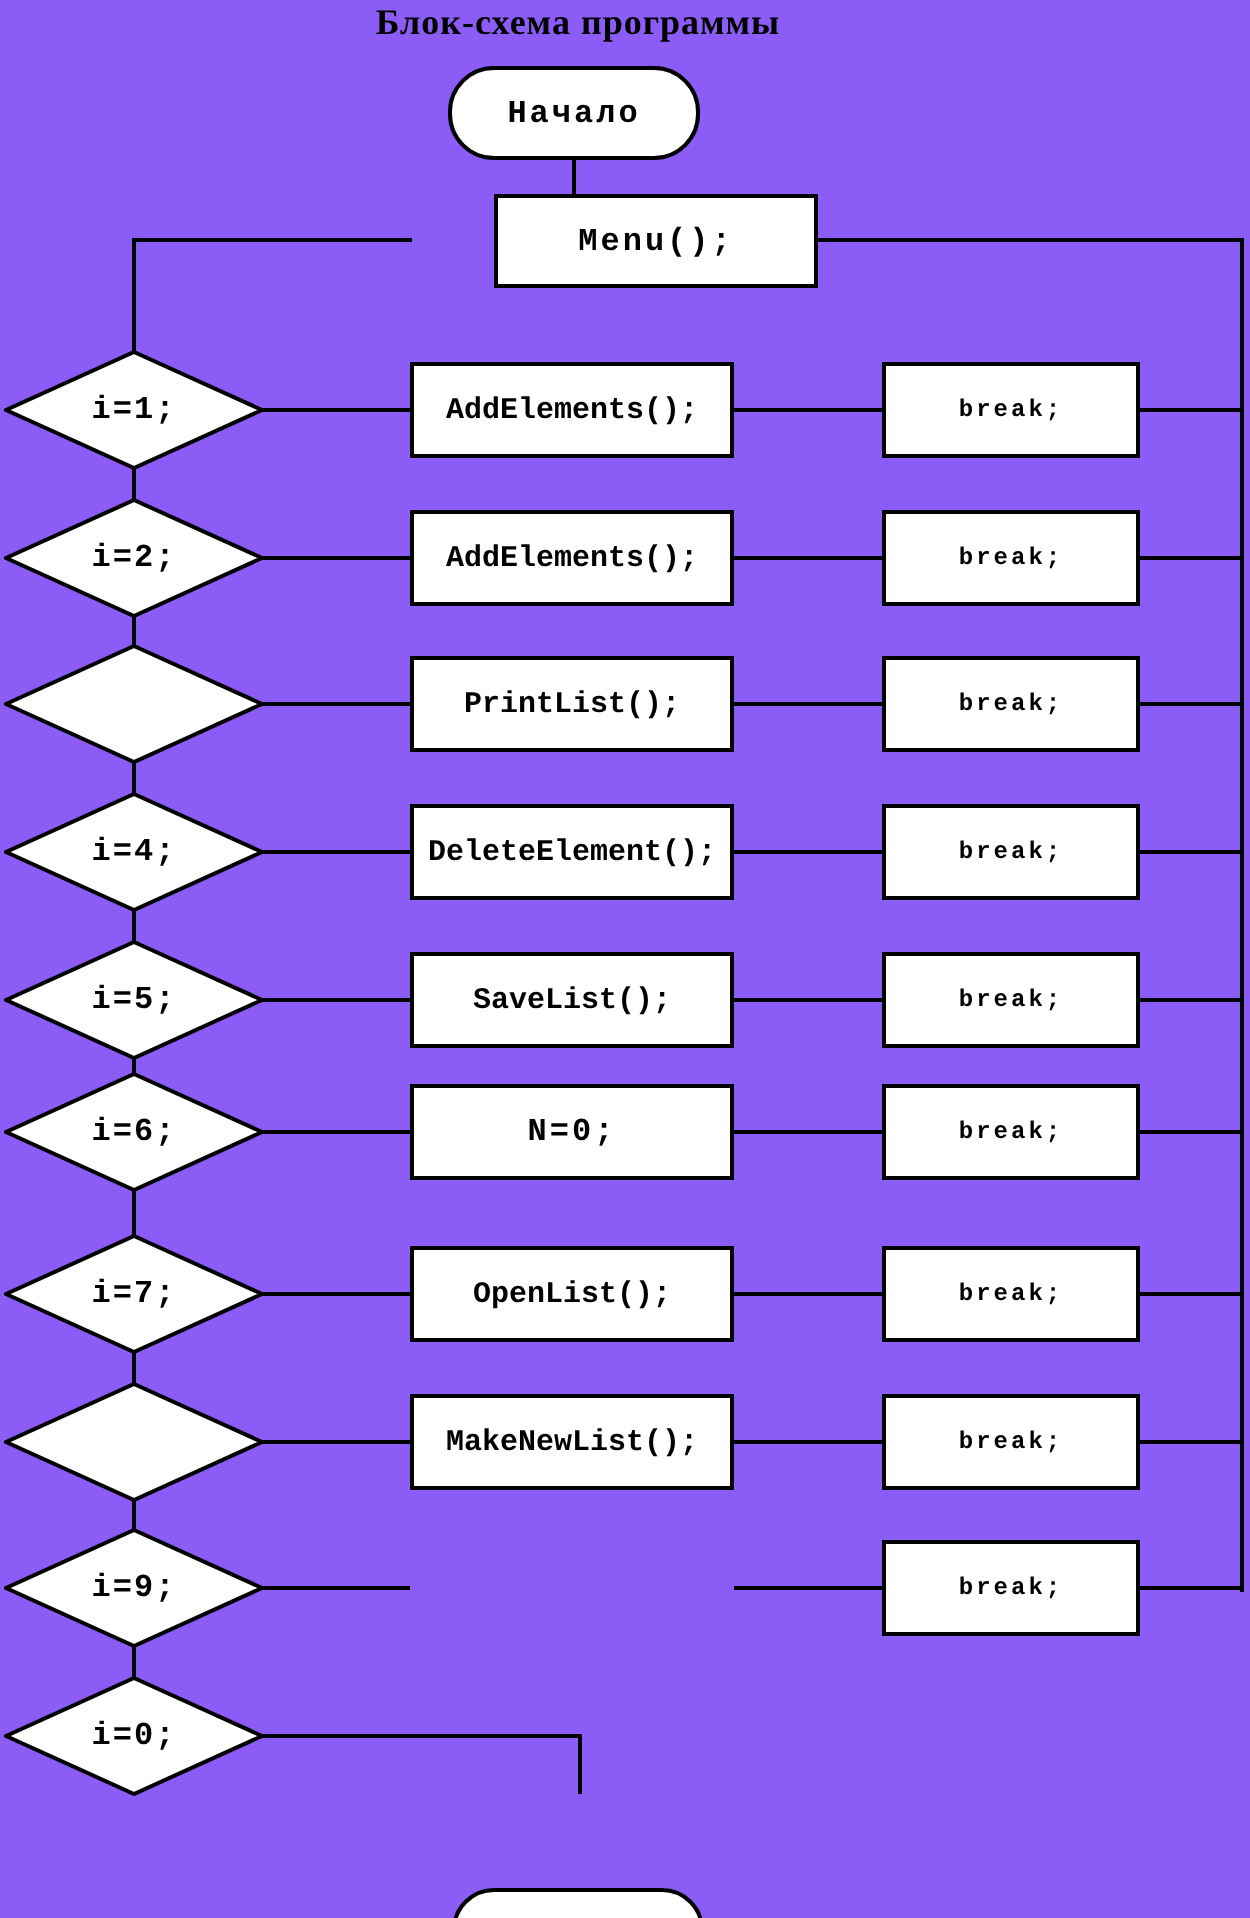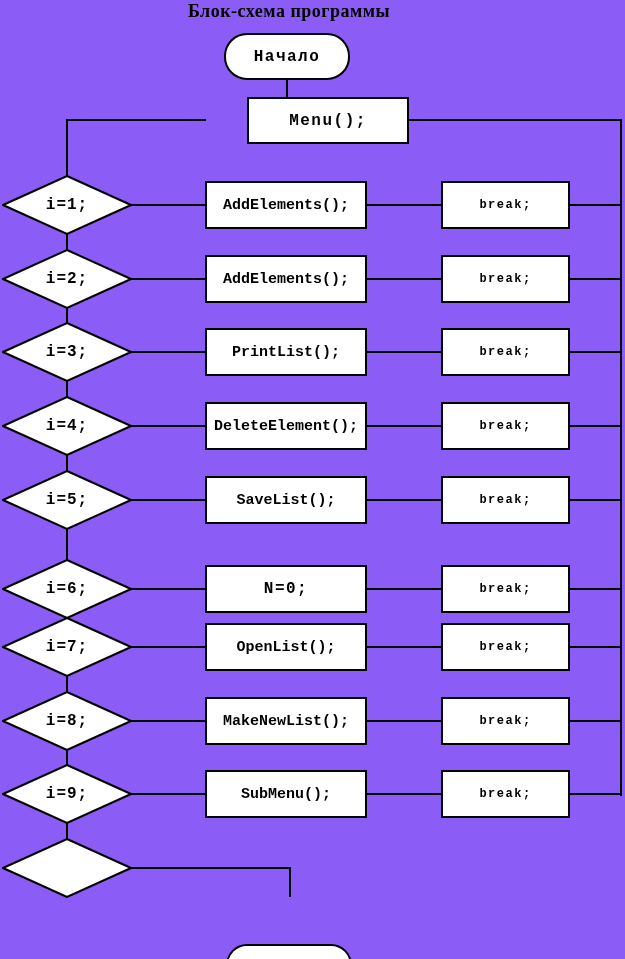--- a/index.html
+++ b/index.html
@@ -80,21 +80,20 @@
     <div class="box action">AddElements();</div>
     <div class="line hline c-ab"></div>
     <div class="box brk">break;</div>
     <div class="line hline c-bt"></div>
   </div>
 
   <div class="row" style="top:322px;">
     <svg class="dshape" width="130" height="60" viewBox="0 0 130 60">
         <polygon points="65,1 129,30 65,59 1,30"></polygon>
       </svg>
-    <div class="dlabel">i=3;</div>
     <div class="line hline c-da"></div>
     <div class="box action">PrintList();</div>
     <div class="line hline c-ab"></div>
     <div class="box brk">break;</div>
     <div class="line hline c-bt"></div>
   </div>
 
   <div class="row" style="top:396px;">
     <svg class="dshape" width="130" height="60" viewBox="0 0 130 60">
         <polygon points="65,1 129,30 65,59 1,30"></polygon>
@@ -112,21 +111,21 @@
         <polygon points="65,1 129,30 65,59 1,30"></polygon>
       </svg>
     <div class="dlabel">i=5;</div>
     <div class="line hline c-da"></div>
     <div class="box action">SaveList();</div>
     <div class="line hline c-ab"></div>
     <div class="box brk">break;</div>
     <div class="line hline c-bt"></div>
   </div>
 
-  <div class="row" style="top:559px;text-align:center;">
+  <div class="row" style="top:536px;text-align:center;">
     <svg class="dshape" width="130" height="60" viewBox="0 0 130 60">
         <polygon points="65,1 129,30 65,59 1,30"></polygon>
       </svg>
     <div class="dlabel">i=6;</div>
     <div class="line hline c-da"></div>
     <div class="box action big">N=0;</div>
     <div class="line hline c-ab"></div>
     <div class="box brk">break;</div>
     <div class="line hline c-bt"></div>
   </div>
@@ -140,42 +139,41 @@
     <div class="box action">OpenList();</div>
     <div class="line hline c-ab"></div>
     <div class="box brk">break;</div>
     <div class="line hline c-bt"></div>
   </div>
 
   <div class="row" style="top:691px;">
     <svg class="dshape" width="130" height="60" viewBox="0 0 130 60">
         <polygon points="65,1 129,30 65,59 1,30"></polygon>
       </svg>
-    <div class="dlabel">i=8;</div>
     <div class="line hline c-da"></div>
     <div class="box action">MakeNewList();</div>
     <div class="line hline c-ab"></div>
     <div class="box brk">break;</div>
     <div class="line hline c-bt"></div>
   </div>
 
   <div class="row" style="top:764px;">
     <svg class="dshape" width="130" height="60" viewBox="0 0 130 60">
         <polygon points="65,1 129,30 65,59 1,30"></polygon>
       </svg>
     <div class="dlabel">i=9;</div>
     <div class="line hline c-da"></div>
-    <div class="box action">SubMenu();</div>
     <div class="line hline c-ab"></div>
     <div class="box brk">break;</div>
     <div class="line hline c-bt"></div>
   </div>
 
   <div class="row" style="top:838px;">
     <svg class="dshape" width="130" height="60" viewBox="0 0 130 60">
         <polygon points="65,1 129,30 65,59 1,30"></polygon>
       </svg>
+    <div class="dlabel">i=0;</div>
     <div class="line hline c-end"></div>
   </div>
 
   <div class="box rounded big node-end">конец</div>
 
 </div>
 
 </body></html>

